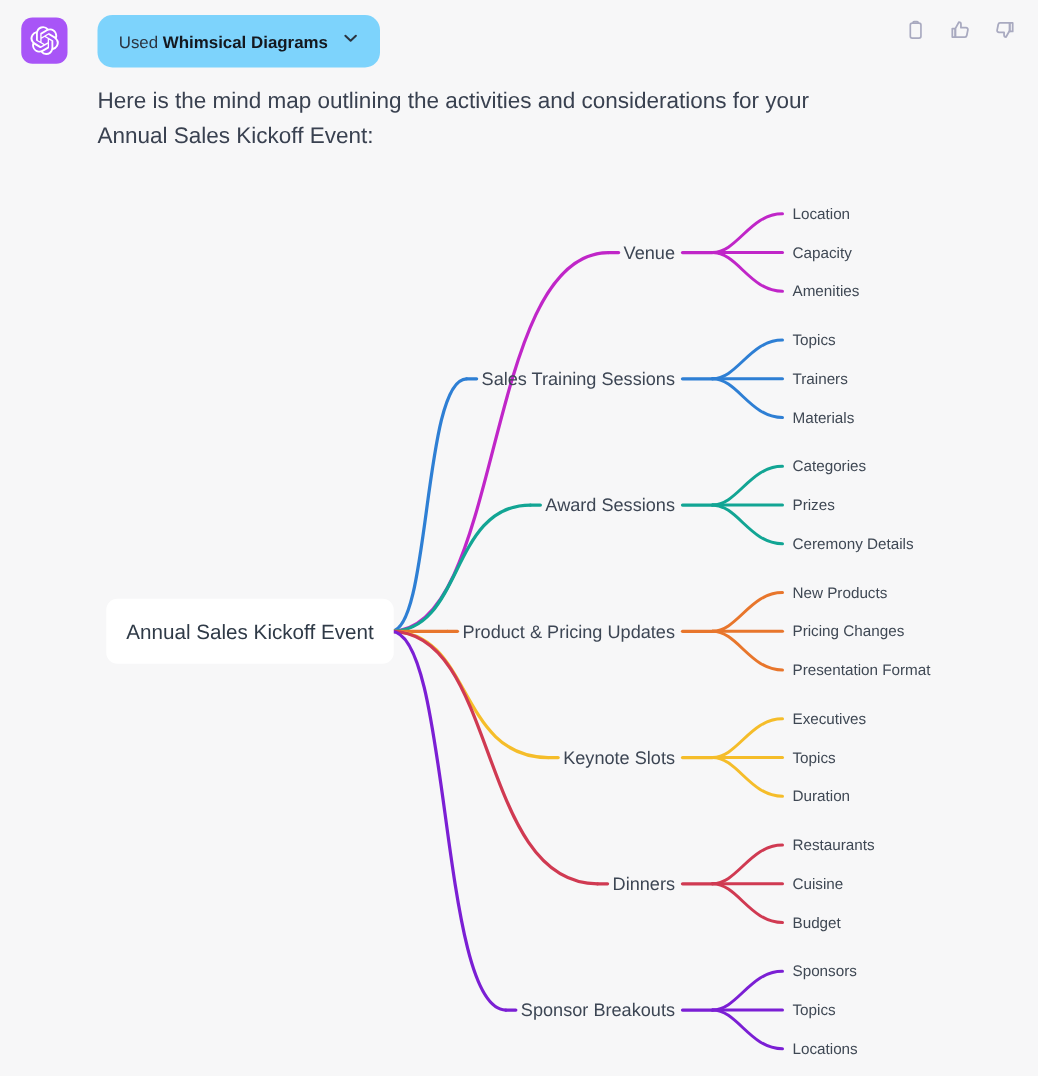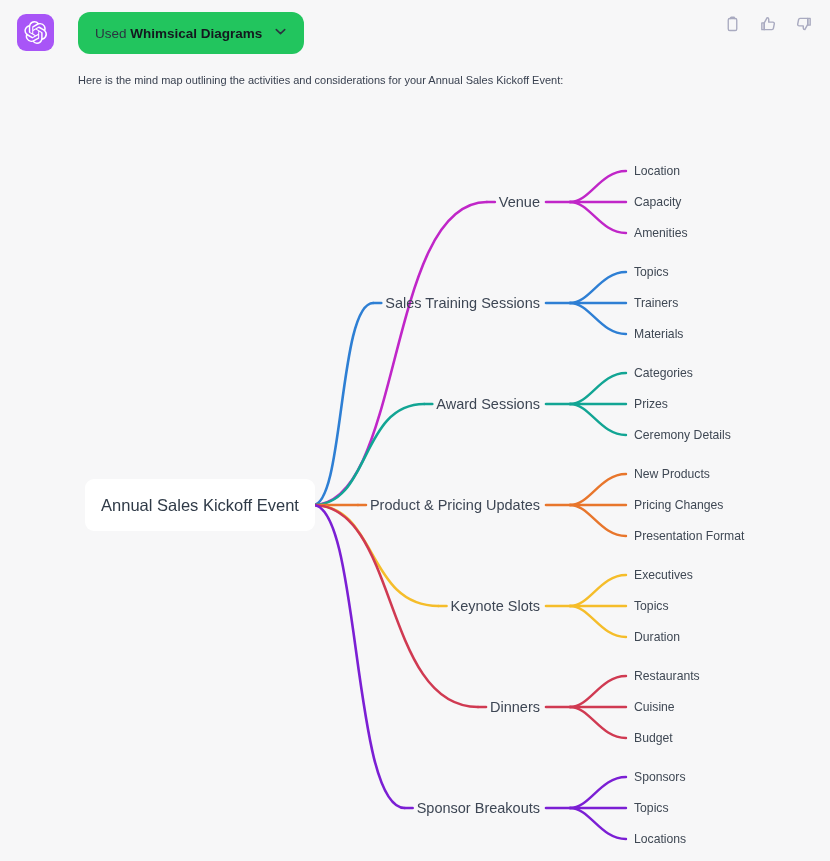--- a/index.html
+++ b/index.html
@@ -13,32 +13,32 @@
   }
   .msg-row{position:relative;padding:14px 0 0 0;}
   .avatar{
     position:absolute;left:17px;top:14px;
     width:37px;height:37px;border-radius:9px;
     background:#A855F7;display:flex;align-items:center;justify-content:center;
   }
   .tool-pill{
     position:absolute;left:78px;top:12px;
     width:226px;height:42px;box-sizing:border-box;
-    background:#22c55e;border-radius:12px;
+    background:#7dd3fc;border-radius:12px;
     display:flex;align-items:center;justify-content:space-between;
     padding:0 16px 0 17px;
   }
   .tool-pill .pill-text{font-size:13.5px;color:#2B3440;white-space:nowrap;}
   .tool-pill .pill-text b{font-weight:700;color:#14181F;}
   .chev{display:block;}
   .actions{position:absolute;right:16px;top:14px;display:flex;gap:16px;align-items:center;}
   .act-btn{width:20px;height:20px;display:flex;align-items:center;justify-content:center;cursor:pointer;}
   .intro{
     position:absolute;left:78px;top:66px;width:620px;
-    font-size:11px;line-height:28px;color:#394150;
+    font-size:18px;line-height:28px;color:#394150;
   }
   .mindmap{position:absolute;left:0;top:128px;width:830px;height:733px;}
   svg.map{display:block;}
   .node-root-box{
     fill:#FFFFFF;
   }
   text{font-family:"Liberation Sans","DejaVu Sans",sans-serif;}
   text.root-label{font-size:16.5px;fill:#2F3A47;}
   text.branch-label{font-size:14.5px;fill:#3D4654;}
   text.leaf-label{font-size:12.2px;fill:#3F4854;}

